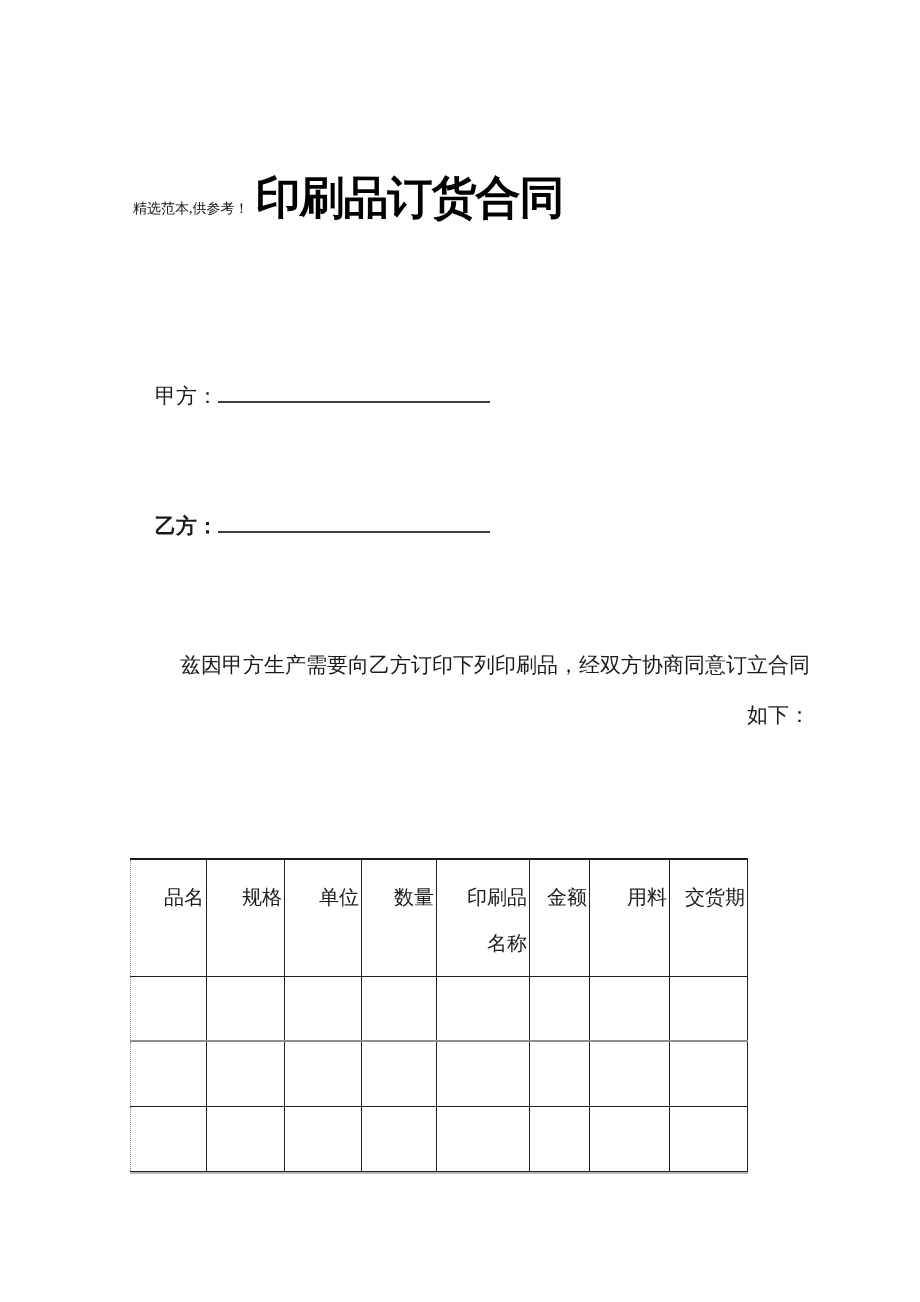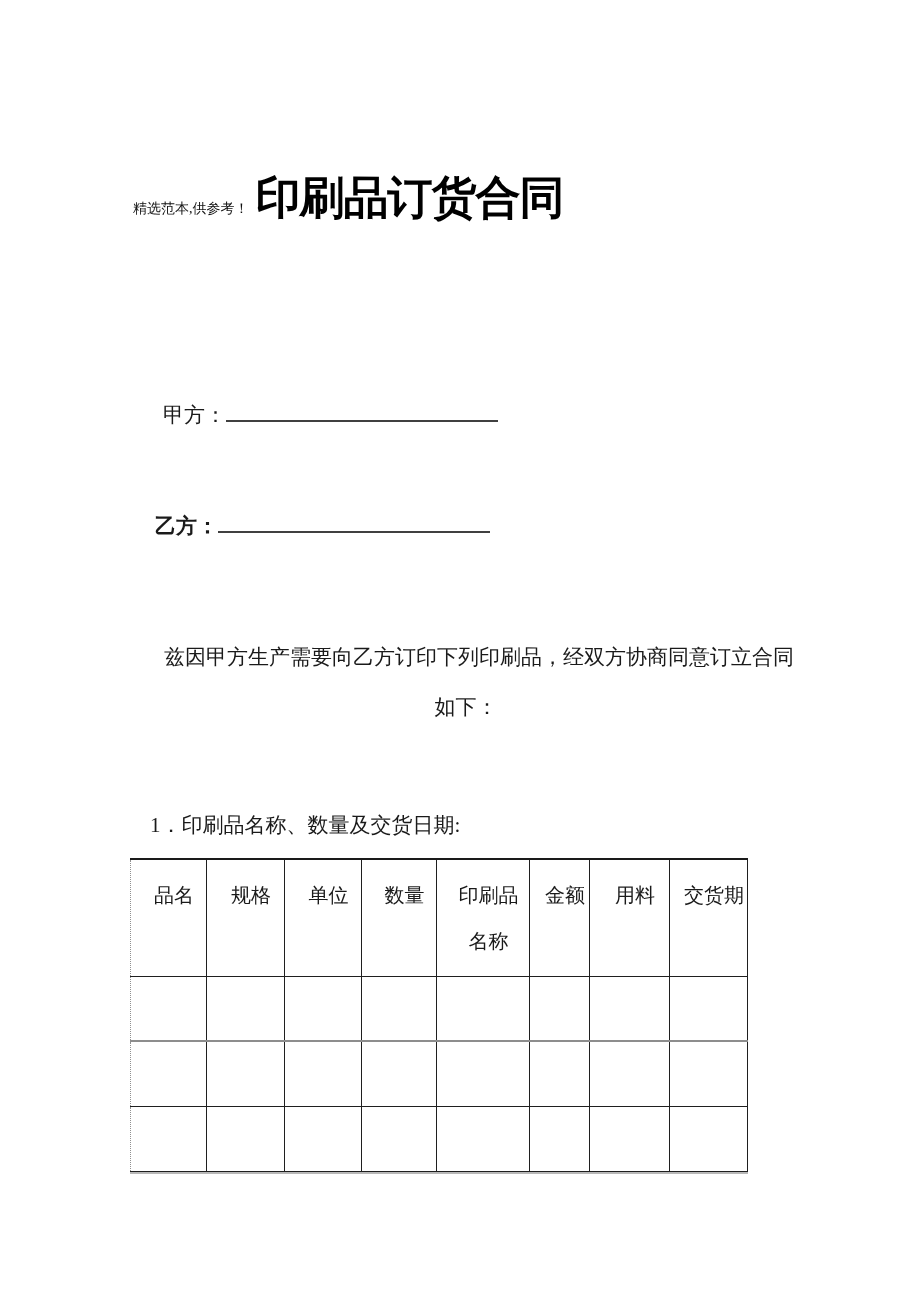--- a/index.html
+++ b/index.html
@@ -35,39 +35,39 @@
     color:#000000;
   }
   
   .party{
     position:absolute;
     left:155px;
     font-size:21px;
     line-height:27px;
     white-space:nowrap;
   }
-  .party-a{ top:402px;margin-left:8px; }
+  .party-a{ top:383px; }
   .party-b{ top:513px;font-weight:bold; }
   .fill-line{
     display:inline-block;
     width:272px;
     height:3px;
     border-bottom:2px solid #404040;
   }
   
   .intro{
     position:absolute;
     left:130px;
     top:632px;
     width:672px;
-    margin:0;
+    margin:8px;
     font-size:21px;
     line-height:50px;
     text-indent:26px;
-    text-align:center;
+    text-align:right;
   }
   
   .section-heading{
     position:absolute;
     left:150px;
     top:812px;
     margin:0;
     font-size:21px;
     font-weight:normal;
     line-height:27px;
@@ -89,26 +89,25 @@
   .order-table col.c4{width:75px;}
   .order-table col.c5{width:93px;}
   .order-table col.c6{width:60px;}
   .order-table col.c7{width:80px;}
   .order-table col.c8{width:78px;}
   .order-table th,.order-table td{
     box-sizing:border-box;
     border:1px solid #1f1f1f;
     padding:14px 2px 0 13px;
     vertical-align:top;
-    text-align:center;
+    text-align:right;
     font-size:20px;
     font-weight:normal;
     line-height:46px;
     overflow:hidden;
-    font-family:Liberation Mono, monospace;
   }
   .order-table tr.header-row th{ height:117px; border-top:2px solid #1a1a1a; }
   .order-table tr.body-row td{ height:65px; }
   
   .order-table th:first-child,
   .order-table td:first-child{
     border-left:1px dotted #909090;
   }
   
   .order-table tr.row-gray td{
@@ -127,21 +126,20 @@
   <div class="party party-a">
     <span>甲方：</span><span class="fill-line"></span>
   </div>
 
   <div class="party party-b">
     <span>乙方：</span><span class="fill-line"></span>
   </div>
 
   <p class="intro">兹因甲方生产需要向乙方订印下列印刷品，经双方协商同意订立合同如下：</p>
 
-  <h2 class="section-heading">1．印刷品名称、数量及交货日期:</h2>
 
   <table class="order-table">
     <colgroup>
       <col class="c1">
         <col class="c2">
         <col class="c3">
         <col class="c4">
       <col class="c5">
         <col class="c6">
         <col class="c7">

